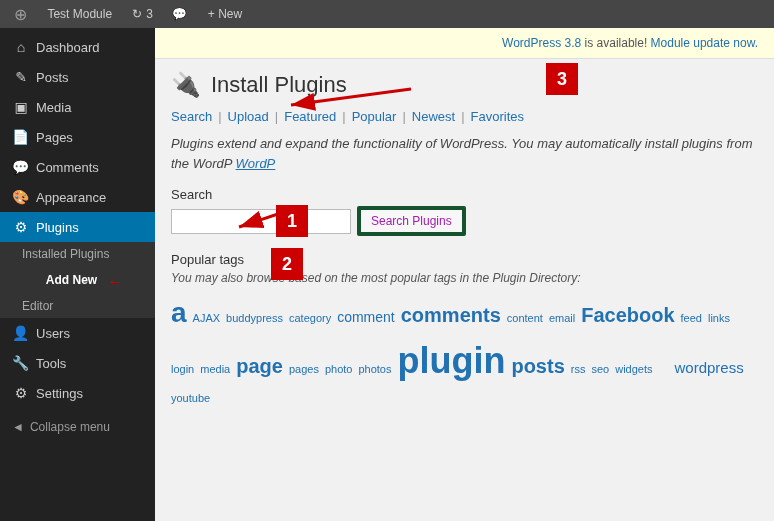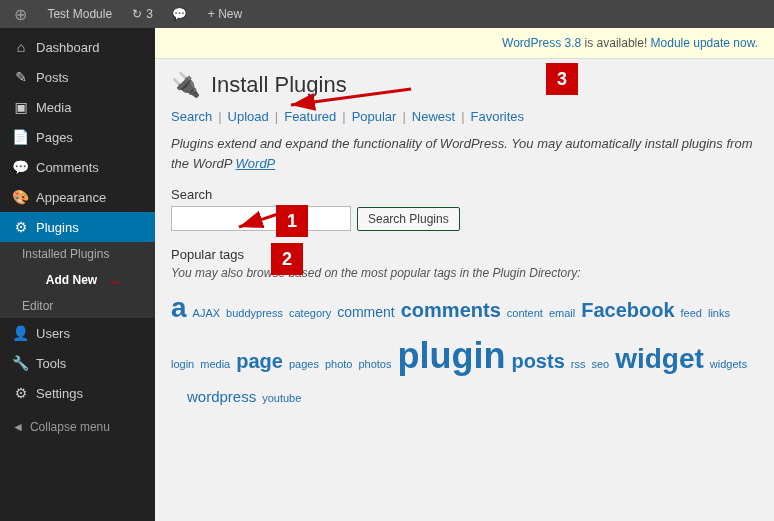--- a/index.html
+++ b/index.html
@@ -103,25 +103,25 @@
 
     .section-label { font-size: 13px; color: #333; margin-bottom: 4px; font-weight: normal; }
 
     .search-row { display: flex; gap: 6px; align-items: center; margin-bottom: 16px; }
     .search-input {
       border: 1px solid #bbb; padding: 4px 6px; font-size: 13px;
       width: 180px; background: #fff;
     }
     .search-button {
       background: #f7f7f7;
-      border: 1px solid #14532d;
+      border: 4px solid #14532d;
       padding: 4px 10px;
       font-size: 12px;
       cursor: pointer;
-      color: #404040;
+      color: #a21caf;
       border-radius: 2px;
     }
 
     .popular-tags-title { font-size: 13px; color: #333; margin-bottom: 4px; }
     .popular-tags-subtitle { font-size: 12px; color: #555; font-style: italic; margin-bottom: 8px; }
     .popular-tags { display: flex; flex-wrap: wrap; gap: 4px 6px; align-items: baseline; }
     .tag { color: #2271b1; text-decoration: none; cursor: pointer; line-height: 1.4; }
     .page-inner {
       position: relative;
     }
@@ -318,21 +318,20 @@
             <a class="tag" href="#" style="font-size: 11px; font-weight: normal;">login</a> 
             <a class="tag" href="#" style="font-size: 11px; font-weight: normal;">media</a> 
             <a class="tag" href="#" style="font-size: 20px; font-weight: bold;">page</a> 
             <a class="tag" href="#" style="font-size: 11px; font-weight: normal;">pages</a> 
             <a class="tag" href="#" style="font-size: 11px; font-weight: normal;">photo</a> 
             <a class="tag" href="#" style="font-size: 11px; font-weight: normal;">photos</a> 
             <a class="tag" href="#" style="font-size: 36px; font-weight: bold;">plugin</a> 
             <a class="tag" href="#" style="font-size: 20px; font-weight: bold;">posts</a> 
             <a class="tag" href="#" style="font-size: 11px; font-weight: normal;">rss</a> 
             <a class="tag" href="#" style="font-size: 11px; font-weight: normal;">seo</a> 
-            <a class="tag" href="#" style="font-size: 28px; font-weight: bold;">widget</a> 
             <a class="tag" href="#" style="font-size: 11px; font-weight: normal;">widgets</a> 
             <a class="tag" href="#" style="font-size: 15px; font-weight: normal; margin-left: 16px;">wordpress</a> 
             <a class="tag" href="#" style="font-size: 11px; font-weight: normal;">youtube</a> 
           </div>
       </div>
     </div>
   </div>
 </div>
 
 </body></html>

